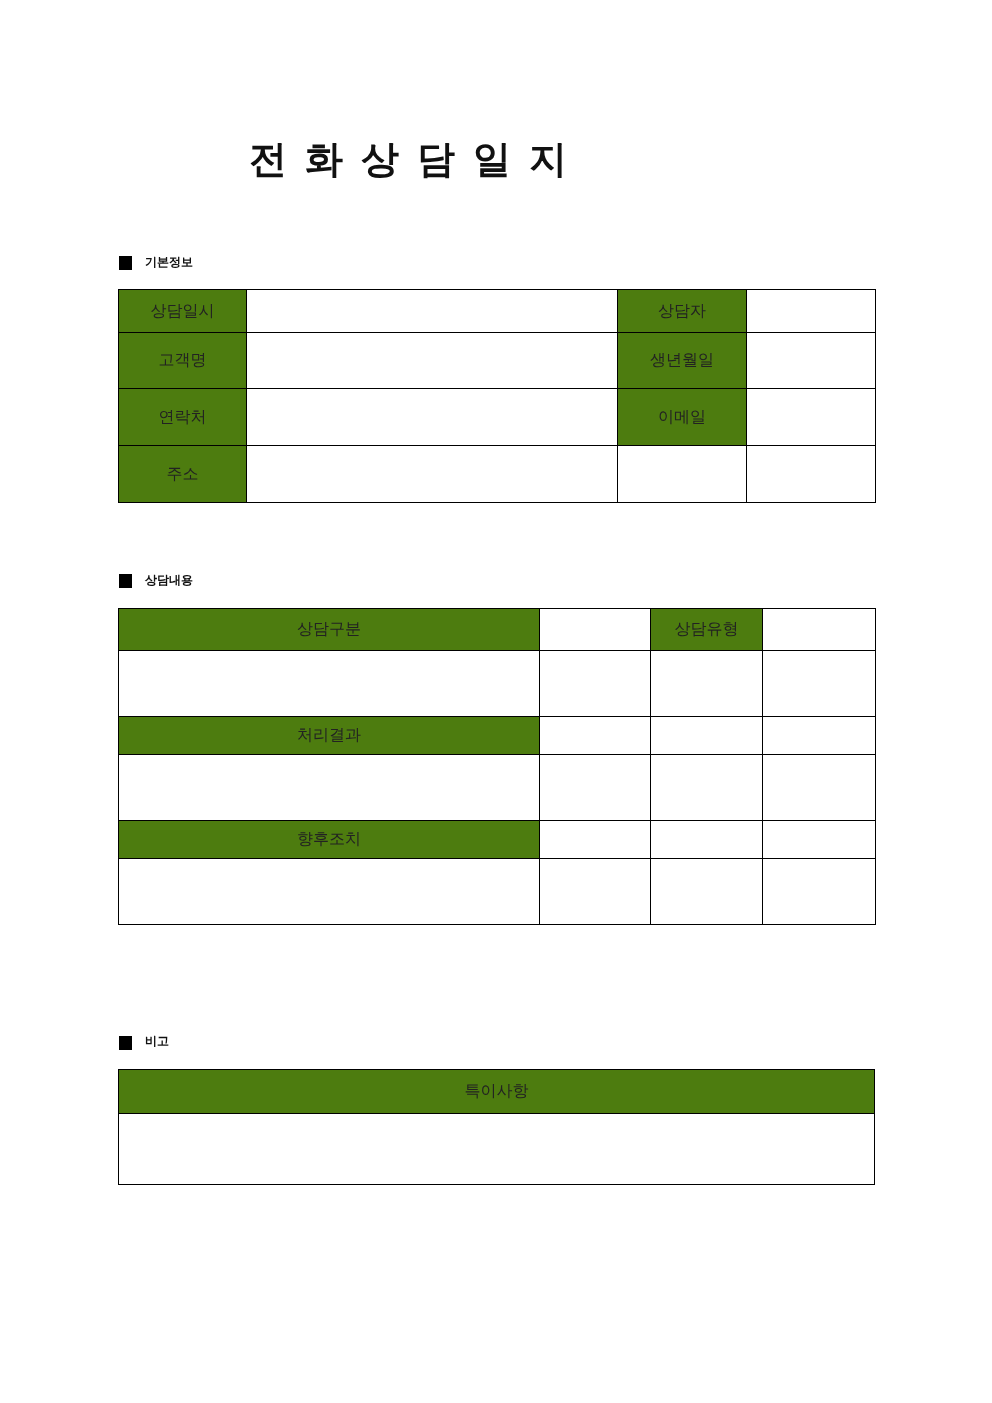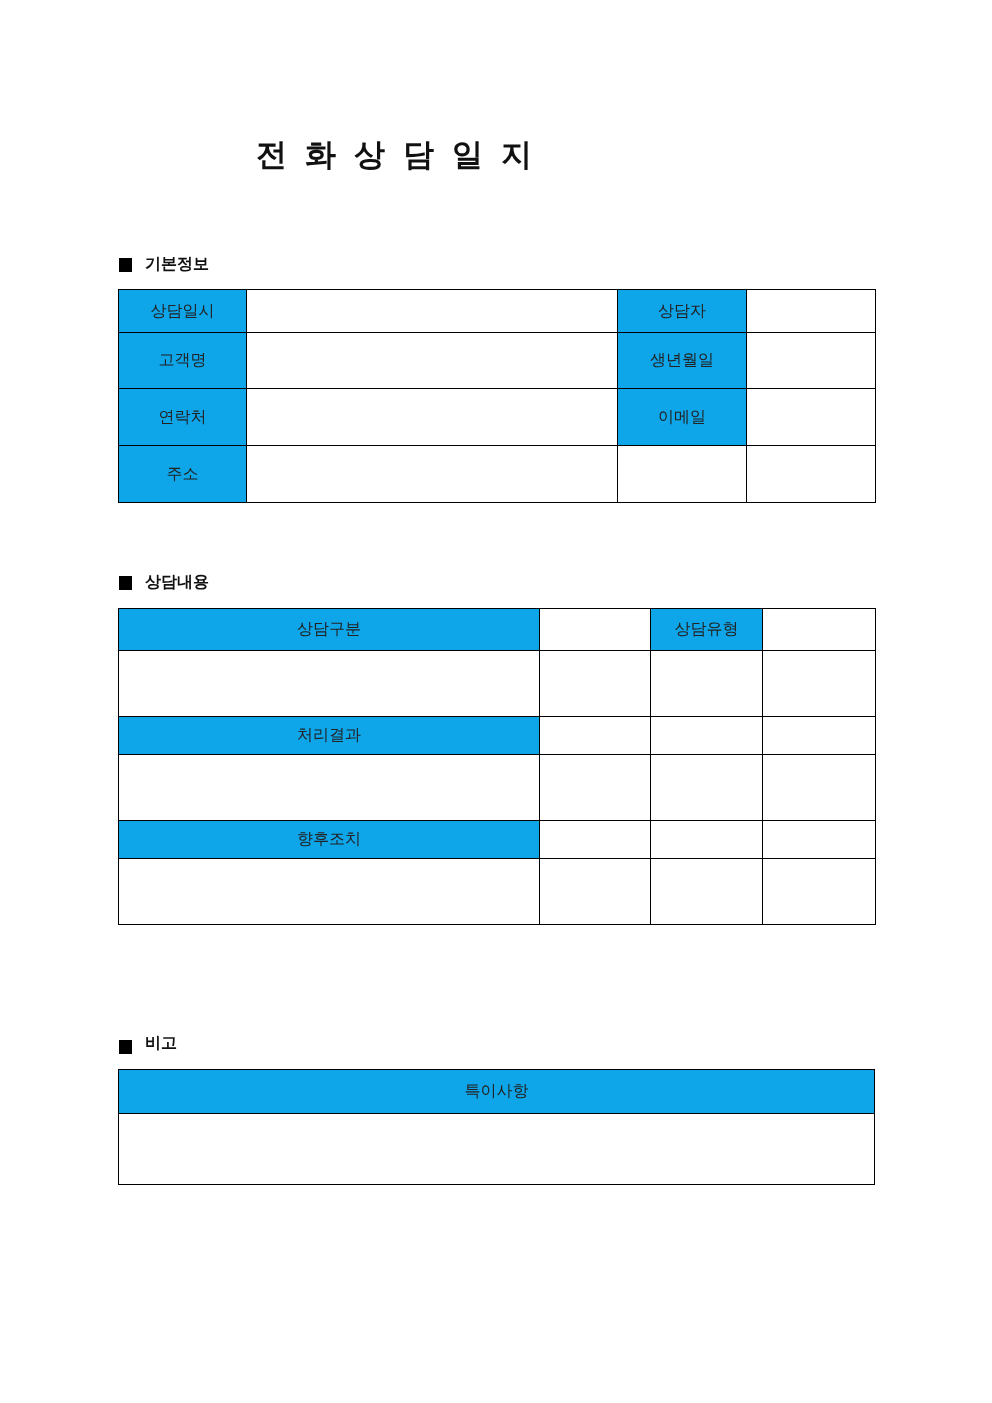--- a/index.html
+++ b/index.html
@@ -1,23 +1,23 @@
 <!DOCTYPE html>
 <html><head>
   <meta charset="utf-8">
   <style>
     html, body { margin: 0; padding: 0; background: #ffffff; }
     body { width: 992px; height: 1403px; position: relative; font-family: "DejaVu Sans", "Liberation Sans", sans-serif; color: #111; }
-    .title { position: absolute; left: 0; top: 134px; width: 788px; text-align: center; font-size: 31px; font-weight: bold; letter-spacing: 0; }
+    .title { position: absolute; left: 14px; top: 134px; width: 788px; text-align: center; font-size: 38px; font-weight: bold; letter-spacing: 0; }
     .title span { display: inline-block; margin: 0 9px; }
-    .section-head { position: absolute; left: 119px; font-size: 16px; font-weight: bold; display: flex; align-items: center; }
+    .section-head { position: absolute; left: 119px; font-size: 12px; font-weight: bold; display: flex; align-items: center; }
     .sq { display: inline-block; width: 13px; height: 14px; background: #000; margin-right: 13px; }
     table { position: absolute; left: 118px; width: 757px; border-collapse: collapse; table-layout: fixed; }
     td { border: 1.5px solid #000; padding: 0; text-align: center; vertical-align: middle; font-size: 16px; color: #222; }
-    td.lbl { background: #0ea5e9; margin-top: 19px; }
+    td.lbl { background: #4d7c0f; margin-top: 19px; }
   </style>
 </head>
 <body>
 
 <div class="title">
   <span>전</span><span>화</span><span>상</span><span>담</span><span>일</span><span>지</span>
 </div>
 
 <div class="section-head" style="top:254px;">
   <span class="sq"></span>

